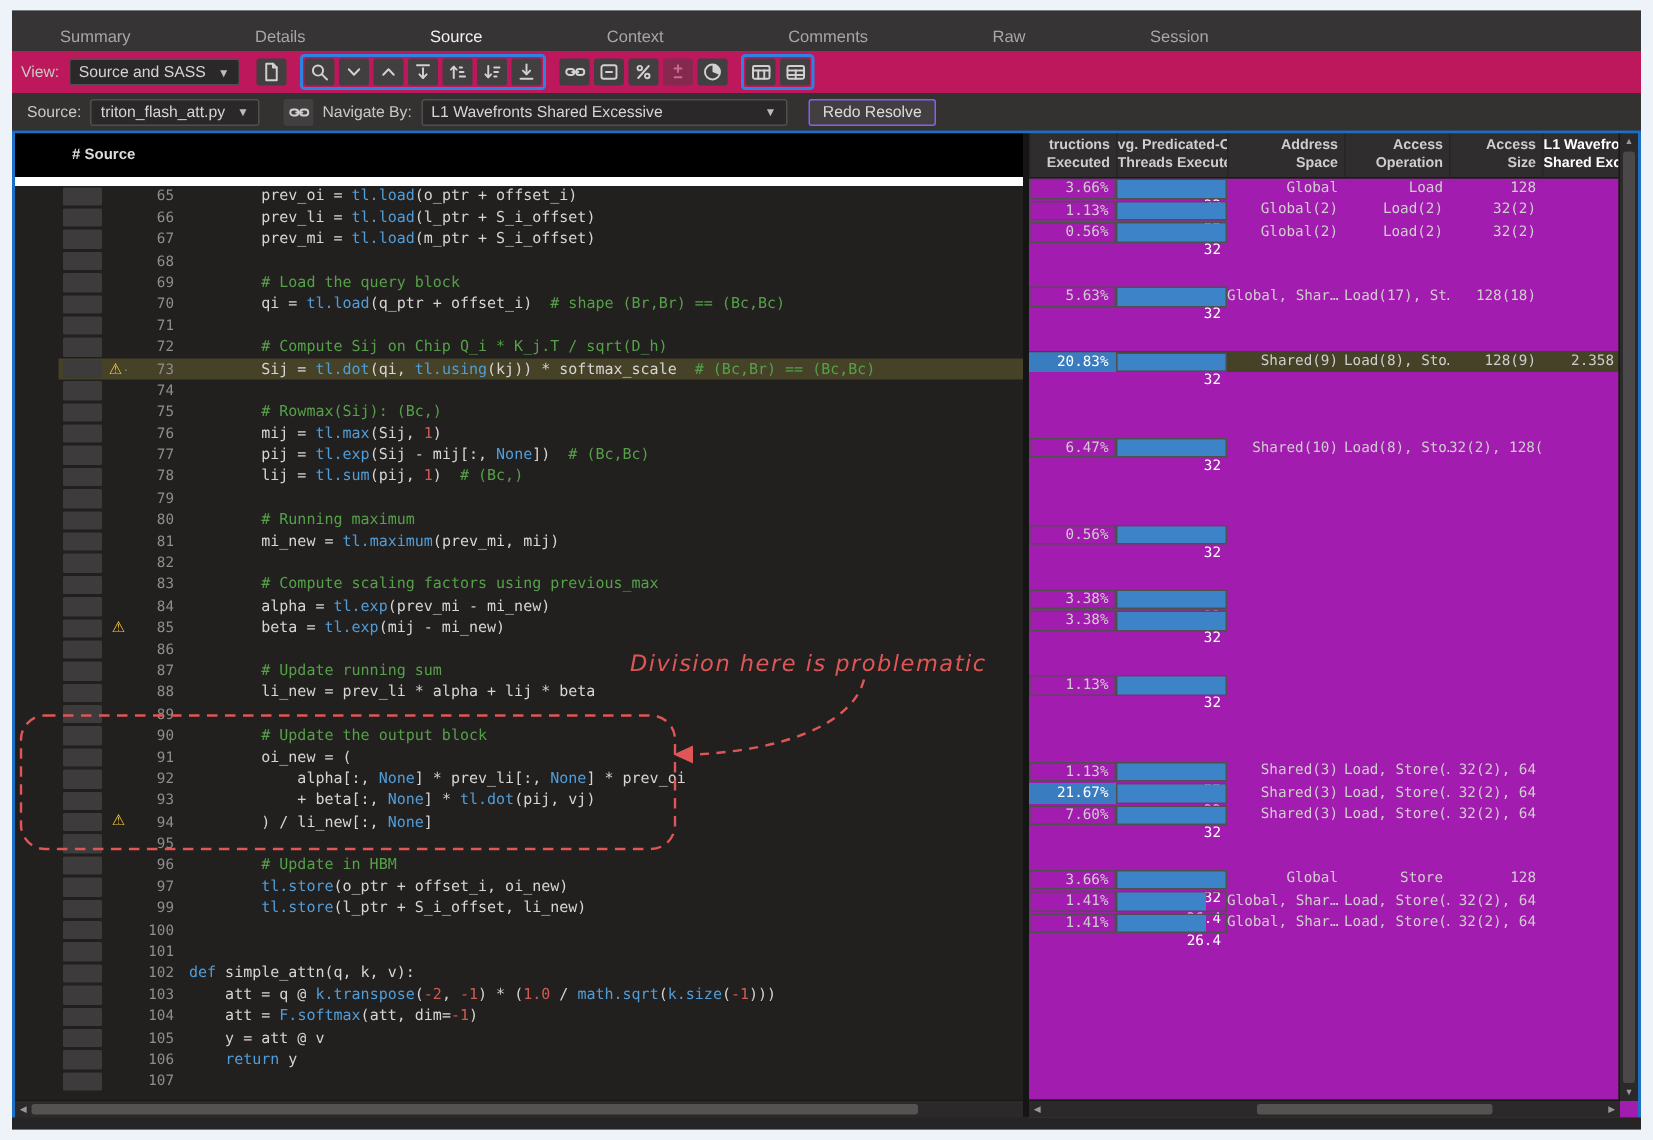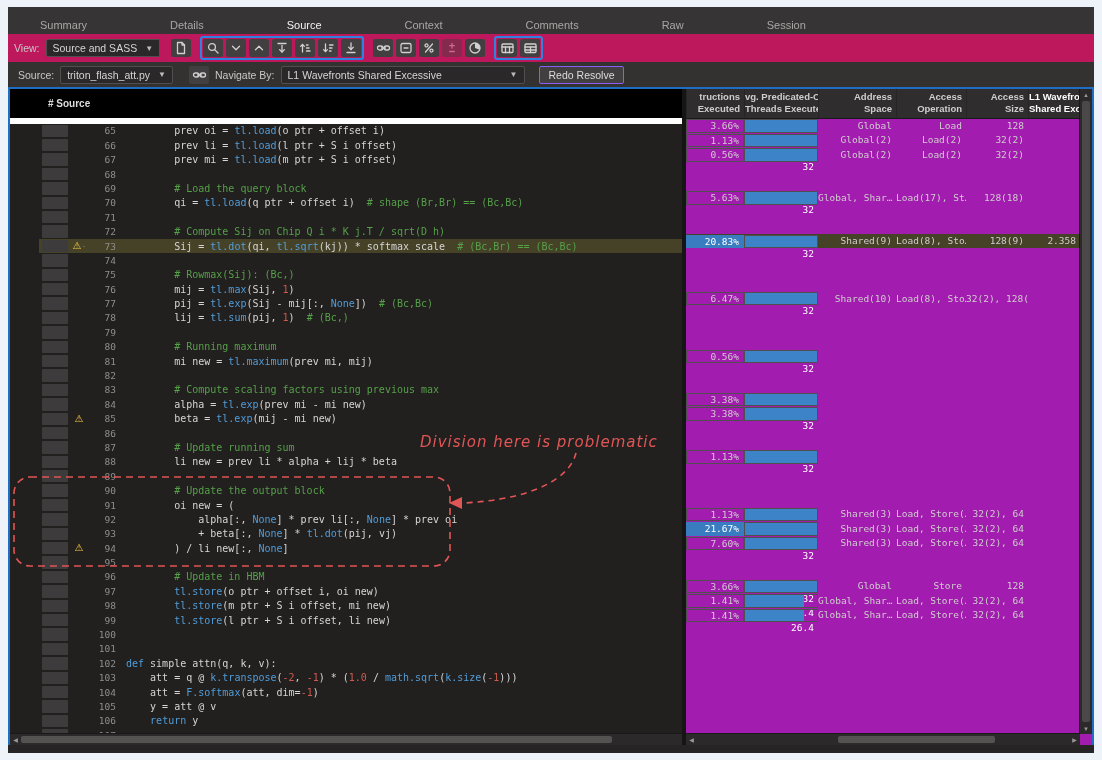--- a/index.html
+++ b/index.html
@@ -316,21 +316,21 @@
           <div class="srow">
             <div class="gbox"></div>
             <span class="marker"></span>
             <span class="lineno">72</span>
             <span class="codeline"><span class="seg-c">        # Compute Sij on Chip Q_i * K_j.T / sqrt(D_h)</span></span>
           </div>
           <div class="srow hl">
             <div class="gbox"></div>
             <span class="marker">⚠<span class="dot">·</span></span>
             <span class="lineno">73</span>
-            <span class="codeline"><span>        Sij = </span><span class="seg-f">tl.dot</span><span>(qi, </span><span class="seg-f">tl.sqrt</span><span>(kj)) * softmax_scale  </span><span class="seg-c"># (Bc,Br) == (Bc,Bc)</span></span>
+            <span class="codeline"><span>        Sij = </span><span class="seg-f">tl.dot</span><span>(qi, </span><span class="seg-f">tl.using</span><span>(kj)) * softmax_scale  </span><span class="seg-c"># (Bc,Br) == (Bc,Bc)</span></span>
           </div>
           <div class="srow">
             <div class="gbox"></div>
             <span class="marker"></span>
             <span class="lineno">74</span>
             <span class="codeline"></span>
           </div>
           <div class="srow">
             <div class="gbox"></div>
             <span class="marker"></span>
@@ -461,26 +461,20 @@
             <div class="gbox"></div>
             <span class="marker"></span>
             <span class="lineno">96</span>
             <span class="codeline"><span class="seg-c">        # Update in HBM</span></span>
           </div>
           <div class="srow">
             <div class="gbox"></div>
             <span class="marker"></span>
             <span class="lineno">97</span>
             <span class="codeline"><span>        </span><span class="seg-f">tl.store</span><span>(o_ptr + offset_i, oi_new)</span></span>
-          </div>
-          <div class="srow">
-            <div class="gbox"></div>
-            <span class="marker"></span>
-            <span class="lineno">98</span>
-            <span class="codeline"><span>        </span><span class="seg-f">tl.store</span><span>(m_ptr + S_i_offset, mi_new)</span></span>
           </div>
           <div class="srow">
             <div class="gbox"></div>
             <span class="marker"></span>
             <span class="lineno">99</span>
             <span class="codeline"><span>        </span><span class="seg-f">tl.store</span><span>(l_ptr + S_i_offset, li_new)</span></span>
           </div>
           <div class="srow">
             <div class="gbox"></div>
             <span class="marker"></span>

